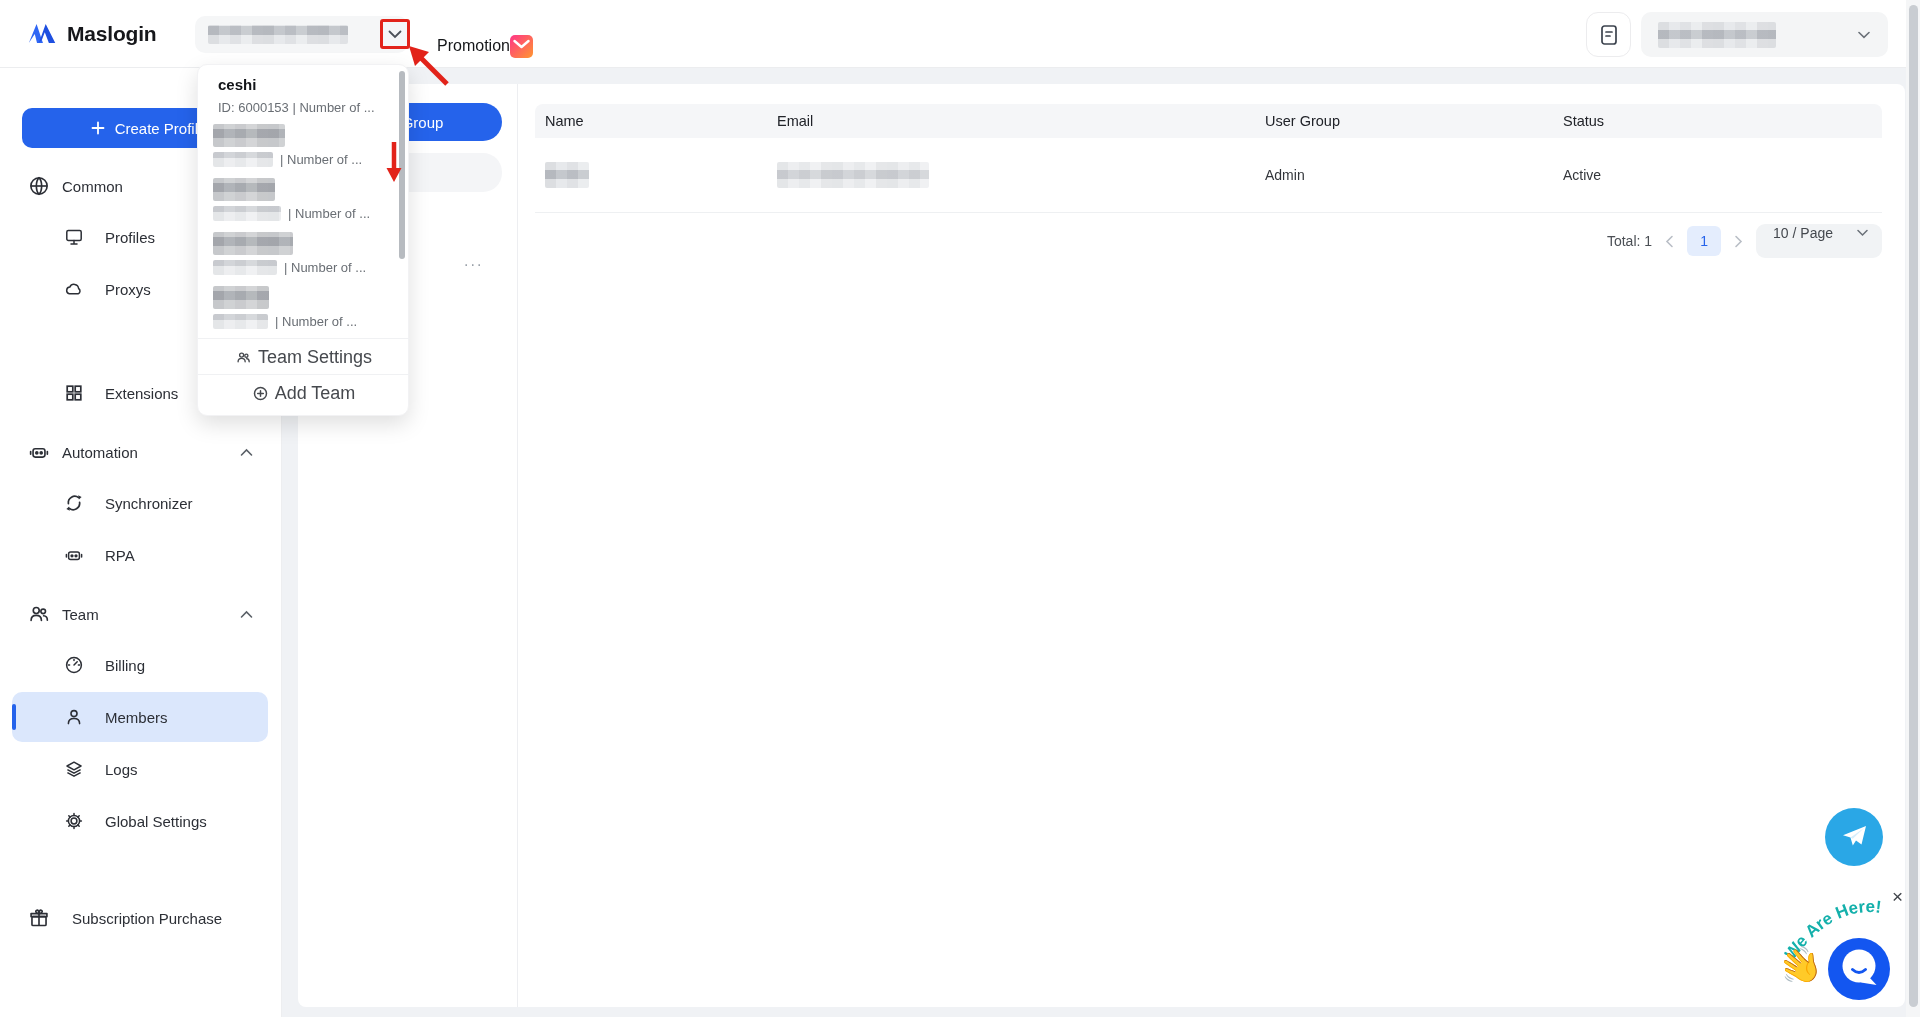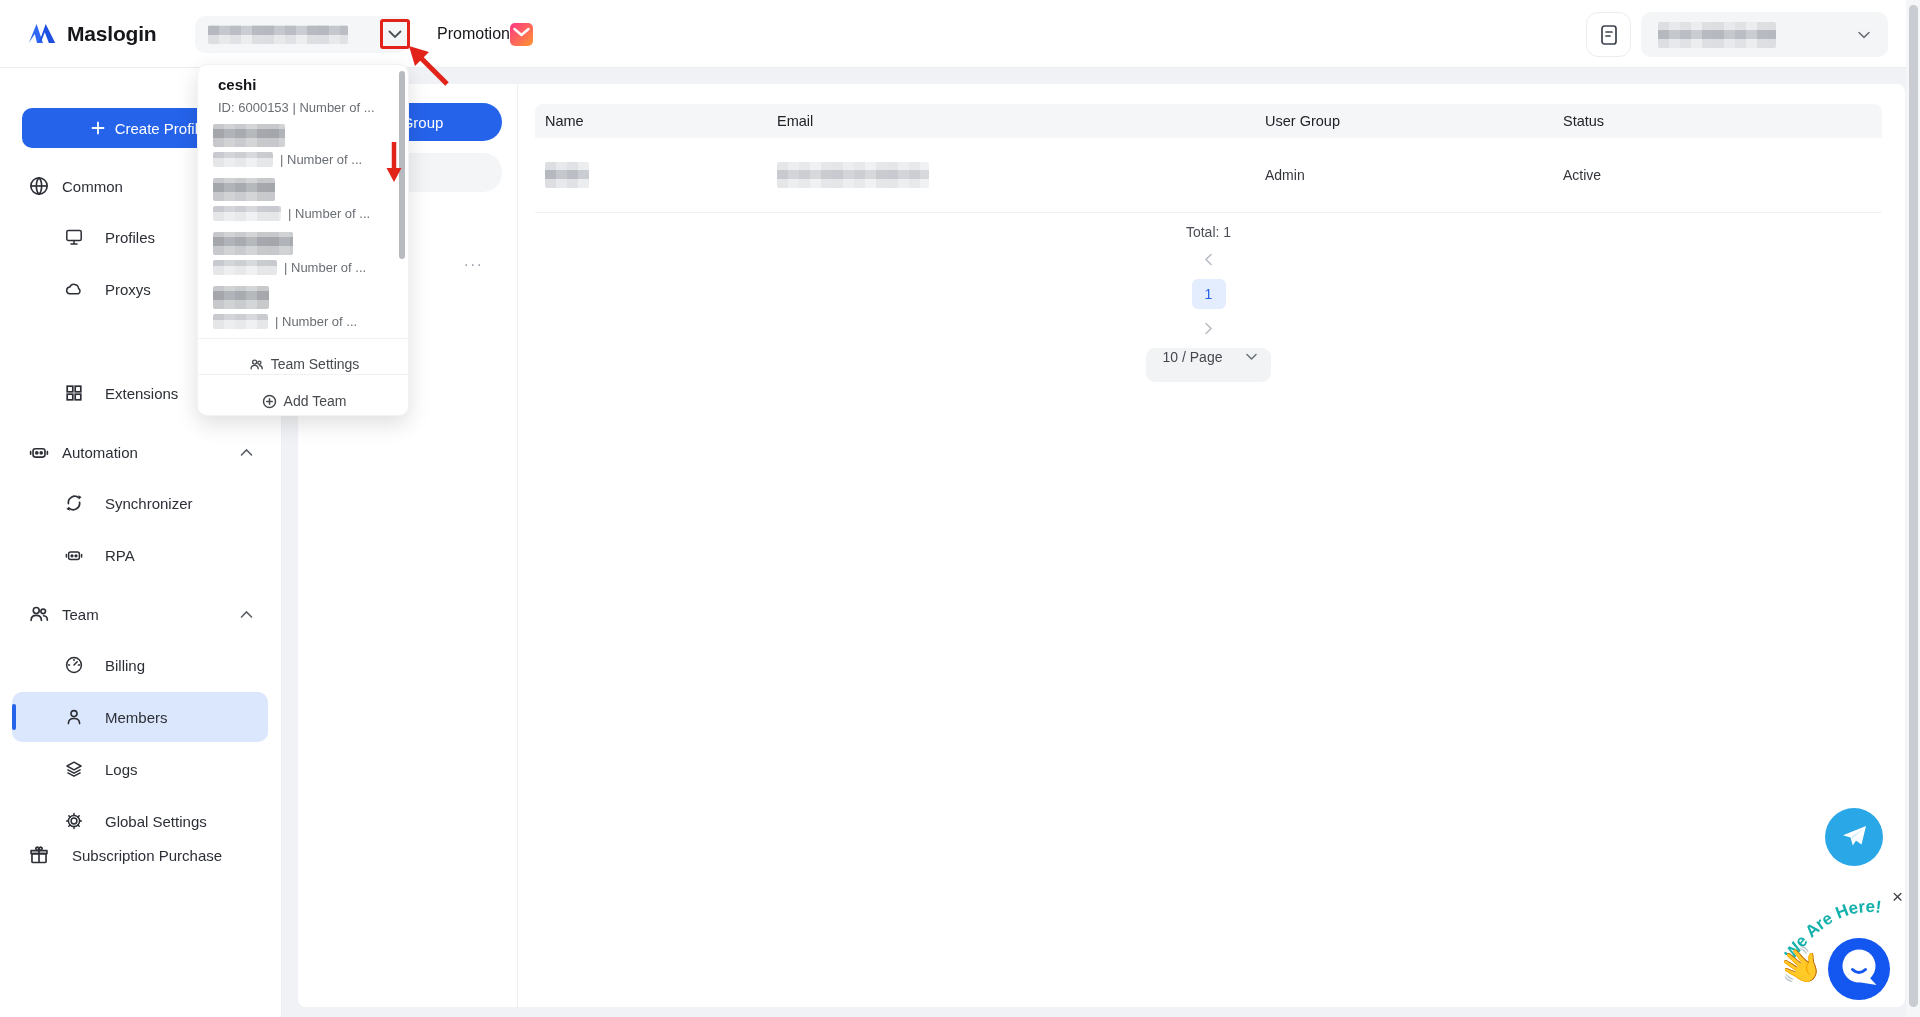--- a/index.html
+++ b/index.html
@@ -17,21 +17,21 @@
 
   
   #header{position:absolute;left:0;top:0;width:1920px;height:68px;background:#fff;border-bottom:1px solid #ecedef;z-index:40;}
   .brand{position:absolute;left:27px;top:0;height:68px;display:flex;align-items:center;gap:9px;}
   .brand-name{font-size:21px;font-weight:700;color:#16171b;letter-spacing:-.2px;}
   .pill{background:#f5f6f7;border-radius:10px;}
   .team-pill{left:195px;top:16px;width:213px;height:37px;}
   .english-select{left:1357px;top:13px;width:204px;height:42px;background:#f1f3f5;border-radius:9px;display:flex;align-items:center;justify-content:space-between;padding:0 17px 0 20px;font-size:15px;color:#4a4f55;cursor:pointer;}
   .doc-btn{left:1586px;top:12px;width:45px;height:45px;background:#fff;border:1px solid #ececee;border-radius:12px;display:flex;align-items:center;justify-content:center;cursor:pointer;}
   .user-pill{left:1641px;top:12px;width:247px;height:45px;background:#f4f5f6;border-radius:10px;cursor:pointer;}
-  .promo{left:437px;top:0;height:68px;display:flex;align-items:center;cursor:pointer;}
+  .promo{left:437px;top:12px;height:68px;display:flex;align-items:center;cursor:pointer;}
   .promo-label{font-size:16px;color:#15171a;}
   .promo-ic{width:23px;height:23px;border-radius:5px;background:linear-gradient(135deg,#ff3e7f 10%,#ff9234 95%);display:flex;align-items:center;justify-content:center;}
 
   
   .red-box{left:380px;top:19px;width:30px;height:30px;border:3px solid #e2231a;border-radius:3px;z-index:130;display:flex;align-items:center;justify-content:center;background:transparent;cursor:pointer;}
 
   
   #sidebar{position:absolute;left:0;top:68px;width:282px;height:949px;background:#fff;border-right:1px solid #edeef0;z-index:30;}
   .cp-btn{position:absolute;left:22px;top:40px;width:253px;height:40px;border-radius:10px;background:#2563eb;color:#fff;display:flex;align-items:center;justify-content:center;gap:10px;font-size:15px;cursor:pointer;}
   .s-row{position:absolute;left:0;width:282px;display:flex;align-items:center;color:#2c2f36;font-size:15px;cursor:pointer;}
@@ -54,32 +54,32 @@
   .v-divider{position:absolute;left:219px;top:0;bottom:0;width:1px;background:#edeef1;}
   .btn-blue{position:absolute;left:20px;top:19px;width:184px;height:38px;border-radius:19px;background:#2563eb;color:#fff;font-size:15px;display:flex;align-items:center;justify-content:center;cursor:pointer;}
   .btn-gray{position:absolute;left:20px;top:69px;width:184px;height:39px;border-radius:19px;background:#f4f5f7;cursor:pointer;}
   .more-dots{position:absolute;left:166px;top:168px;color:#9aa1a9;font-size:16px;letter-spacing:2px;cursor:pointer;}
 
   .table{position:absolute;left:237px;top:20px;width:1347px;}
   .t-head,.t-row{display:grid;grid-template-columns:232px 488px 298px 1fr;align-items:center;}
   .t-head{height:34px;background:#f5f6f8;border-radius:8px 8px 0 0;font-size:14.5px;color:#212329;font-weight:500;}
   .t-head > div,.t-row > div{padding-left:10px;}
   .t-row{height:75px;border-bottom:1px solid #eef0f2;font-size:14px;color:#33363b;}
-  .pager{display:flex;justify-content:flex-end;align-items:center;gap:13px;margin-top:11px;font-size:14px;color:#4b4f55;flex-direction:column;}
+  .pager{display:flex;justify-content:flex-end;align-items:center;gap:13px;margin-top:11px;font-size:14px;color:#4b4f55;}
   .page-chip{min-width:34px;height:30px;border-radius:6px;background:#e4edfd;color:#2563eb;display:flex;align-items:center;justify-content:center;cursor:pointer;}
   .size-pill{height:34px;padding:0 14px 16px 17px;background:#f1f3f5;border-radius:9px;display:flex;align-items:center;gap:24px;color:#44484e;cursor:pointer;}
   .pg-arrow{cursor:pointer;display:flex;align-items:center;}
 
   
   #dropdown{position:absolute;left:197px;top:64px;width:212px;height:352px;background:#fff;border:1px solid #f2f2f4;border-radius:10px;box-shadow:0 8px 22px rgba(0,0,0,.13);z-index:100;}
   .dd-name{position:absolute;left:20px;font-size:15px;font-weight:700;color:#131519;}
   .dd-meta{position:absolute;left:20px;width:178px;font-size:13px;color:#696e74;white-space:nowrap;overflow:hidden;}
   .dd-metarow{position:absolute;left:15px;display:flex;align-items:center;gap:7px;font-size:13px;color:#696e74;}
   .dd-div{position:absolute;left:0;width:212px;height:1px;background:#f0f1f3;}
-  .dd-action{position:absolute;left:0;width:212px;display:flex;align-items:flex-end;justify-content:center;gap:7px;font-size:14px;color:#46494e;cursor:pointer;}
+  .dd-action{position:absolute;left:0;width:212px;display:flex;align-items:center;justify-content:center;gap:7px;font-size:18px;color:#46494e;cursor:pointer;}
   .dd-scroll{position:absolute;right:3px;top:6px;width:6px;height:188px;background:#b7bbc0;border-radius:3px;}
 
   
   .tg-btn{left:1825px;top:808px;width:58px;height:58px;border-radius:50%;background:#2aa7e6;display:flex;align-items:center;justify-content:center;z-index:60;cursor:pointer;}
   .chat-btn{left:1828px;top:938px;width:62px;height:62px;border-radius:50%;background:#1356f0;z-index:60;cursor:pointer;}
   .close-x{left:1892px;top:887px;font-size:19px;color:#41454b;z-index:61;cursor:pointer;line-height:1;}
   .arc-wrap{left:1781px;top:888px;width:142px;height:74px;transform:rotate(-8deg);z-index:60;}
   .hand{left:1779px;top:946px;font-size:35px;transform:rotate(-18deg);z-index:60;}
 
   
@@ -287,21 +287,21 @@
       <span class="s-ic">
         <svg width="20" height="20" viewBox="0 0 20 20" fill="none" stroke="#2c2f36" stroke-width="1.5" stroke-linecap="round">
           <circle cx="10" cy="10" r="2.9"></circle>
             <circle cx="10" cy="10" r="5.6"></circle>
           <path d="M10 2.6 V4.4 M10 15.6 V17.4 M2.6 10 H4.4 M15.6 10 H17.4 M4.8 4.8 L6.1 6.1 M13.9 13.9 L15.2 15.2 M15.2 4.8 L13.9 6.1 M6.1 13.9 L4.8 15.2"></path>
         </svg>
       </span>
       <span class="s-lbl">Global Settings</span>
     </div>
 
-    <div class="s-row s-foot" style="top:765px;height:44px;">
+    <div class="s-row s-foot" style="top:828px;height:44px;">
       <span class="s-ic">
         <svg width="22" height="22" viewBox="0 0 20 20" fill="none" stroke="#2c2f36" stroke-width="1.5" stroke-linejoin="round">
           <rect x="3.6" y="8.8" width="12.8" height="8" rx="1"></rect>
             <rect x="2.8" y="6" width="14.4" height="2.8"></rect>
           <path d="M10 6 V16.8"></path>
             <path d="M10 6 C7.2 6 6.2 3.4 8 2.9 c1.4-.4 2 1.4 2 3.1 M10 6 c2.8 0 3.8-2.6 2-3.1 c-1.4-.4-2 1.4-2 3.1"></path>
         </svg>
       </span>
       <span class="s-lbl">Subscription Purchase</span>
     </div>

